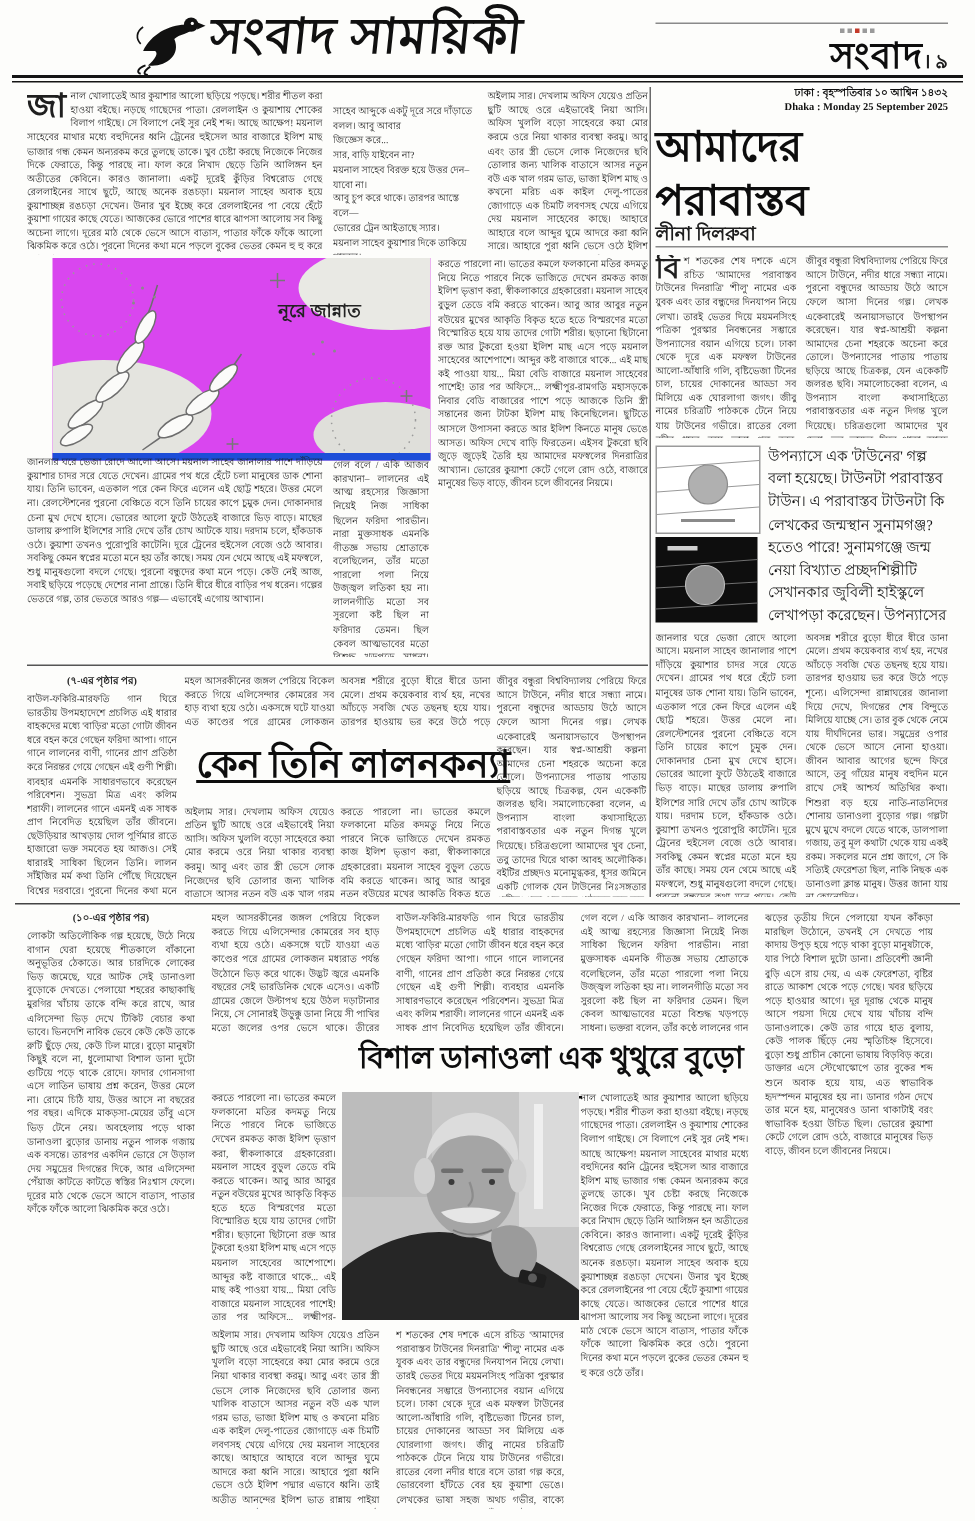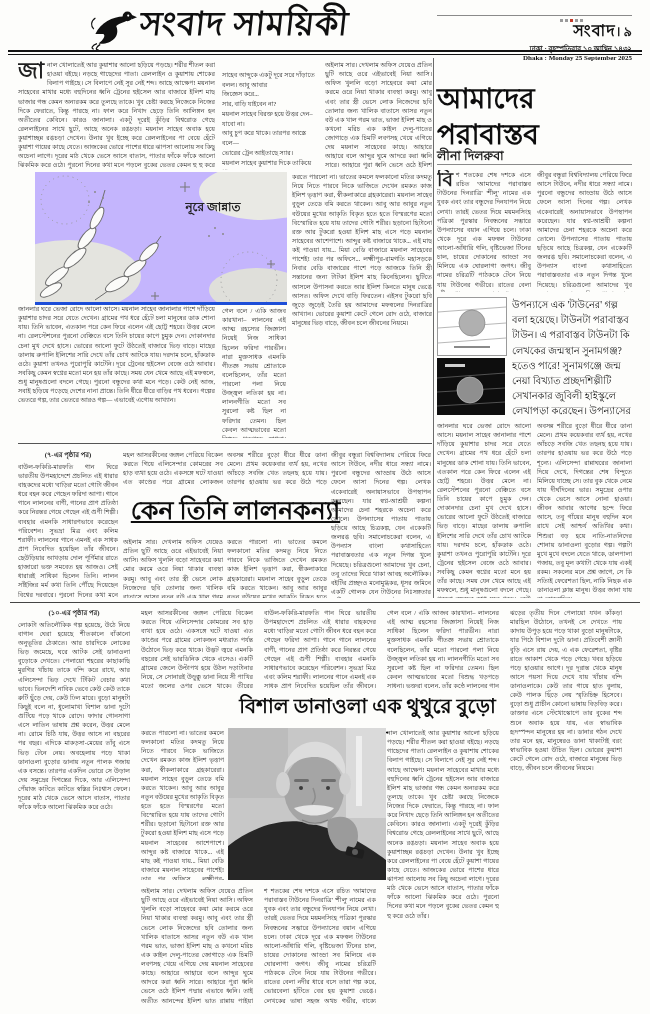--- a/index.html
+++ b/index.html
@@ -9,29 +9,29 @@
   .c{position:absolute;overflow:hidden;font-size:6.3px;line-height:1.45;
      text-align:justify;color:#1f1f1f;}
   .pre{white-space:pre-line;text-align:left;line-height:1.55;}
   .mark{font-weight:bold;text-align:center;font-size:6.8px;display:block;margin-bottom:2px;}
   .dropcap{float:left;font-size:22px;line-height:0.9;font-weight:bold;margin:1px 3px 0 0;}
   .dropcap.sm{font-size:19px;}
   .hrule{position:absolute;background:#141414;}
   .grayrule{position:absolute;background:#8a8a8a;}
   .vrule{position:absolute;width:1px;background:#6a6a6a;}
   .logo-text{font-size:33px;font-weight:800;transform:skewX(-6deg);letter-spacing:1px;color:#101010;}
-  .paper-name{font-size:16px;font-weight:800;color:#0d0d0d;letter-spacing:1px;}
+  .paper-name{font-size:24px;font-weight:800;color:#0d0d0d;letter-spacing:1px;}
   .page-label{font-size:13px;font-weight:700;}
   .dateline{font-size:7px;font-weight:600;color:#111;line-height:1.25;}
   .headline-xl{font-size:28px;font-weight:800;line-height:1.3;color:#0d0d0d;}
   .byline{font-size:12.5px;font-weight:700;}
   .pullquote{font-size:9.8px;line-height:1.55;text-align:left;color:#151515;}
   .headline-m{font-size:25px;font-weight:800;text-align:center;color:#0d0d0d;background:#fdfdfb;}
   .headline-s{font-size:20px;font-weight:800;text-align:center;color:#0d0d0d;background:#fdfdfb;}
-  .storybox{position:absolute;background:#c4b5fd;border-bottom:3px solid #1d4ed8;overflow:hidden;}
+  .storybox{position:absolute;background:#d946ef;border-bottom:5px solid #1d4ed8;overflow:hidden;}
   .box-author{position:absolute;left:108px;top:26px;width:140px;text-align:center;
               font-size:12px;font-weight:600;color:#222;}
   .box-title{position:absolute;left:92px;top:46px;width:152px;text-align:center;
              font-size:27px;font-weight:800;color:#0d0d0d;}
   .ornament{position:absolute;display:flex;gap:2px;}
   .ornament i{width:3px;height:3px;background:#9a9a9a;display:block;}
   .ornament i.red{background:#c43b2a;}
   .cover{position:absolute;left:0;width:68px;height:57px;overflow:hidden;}
 </style>
 </head>

